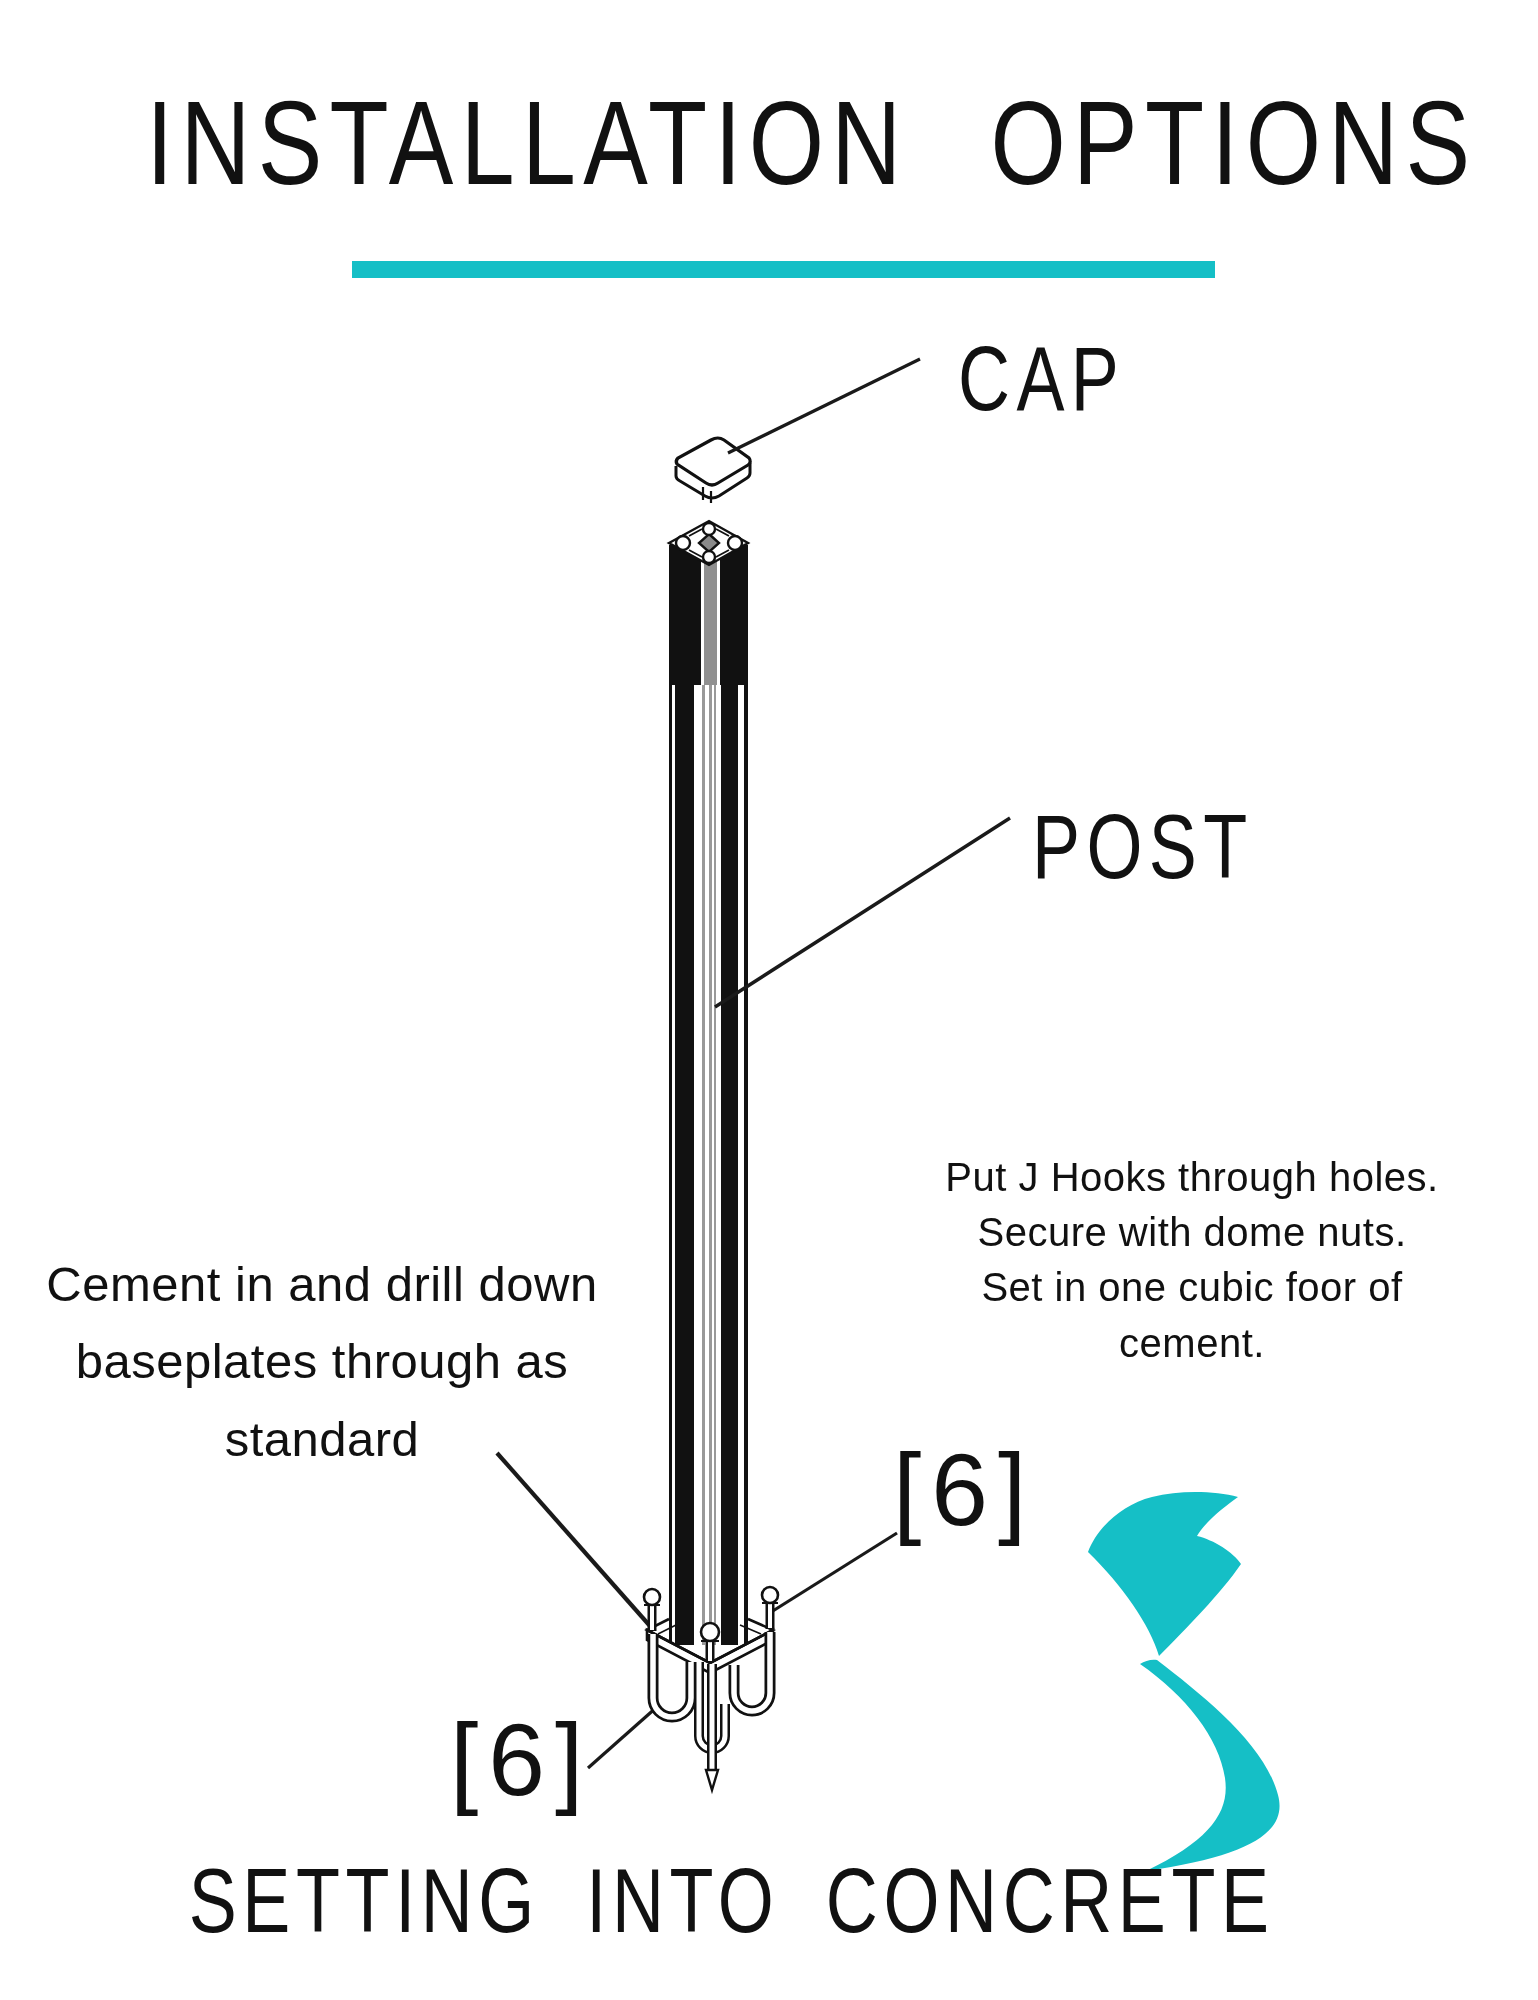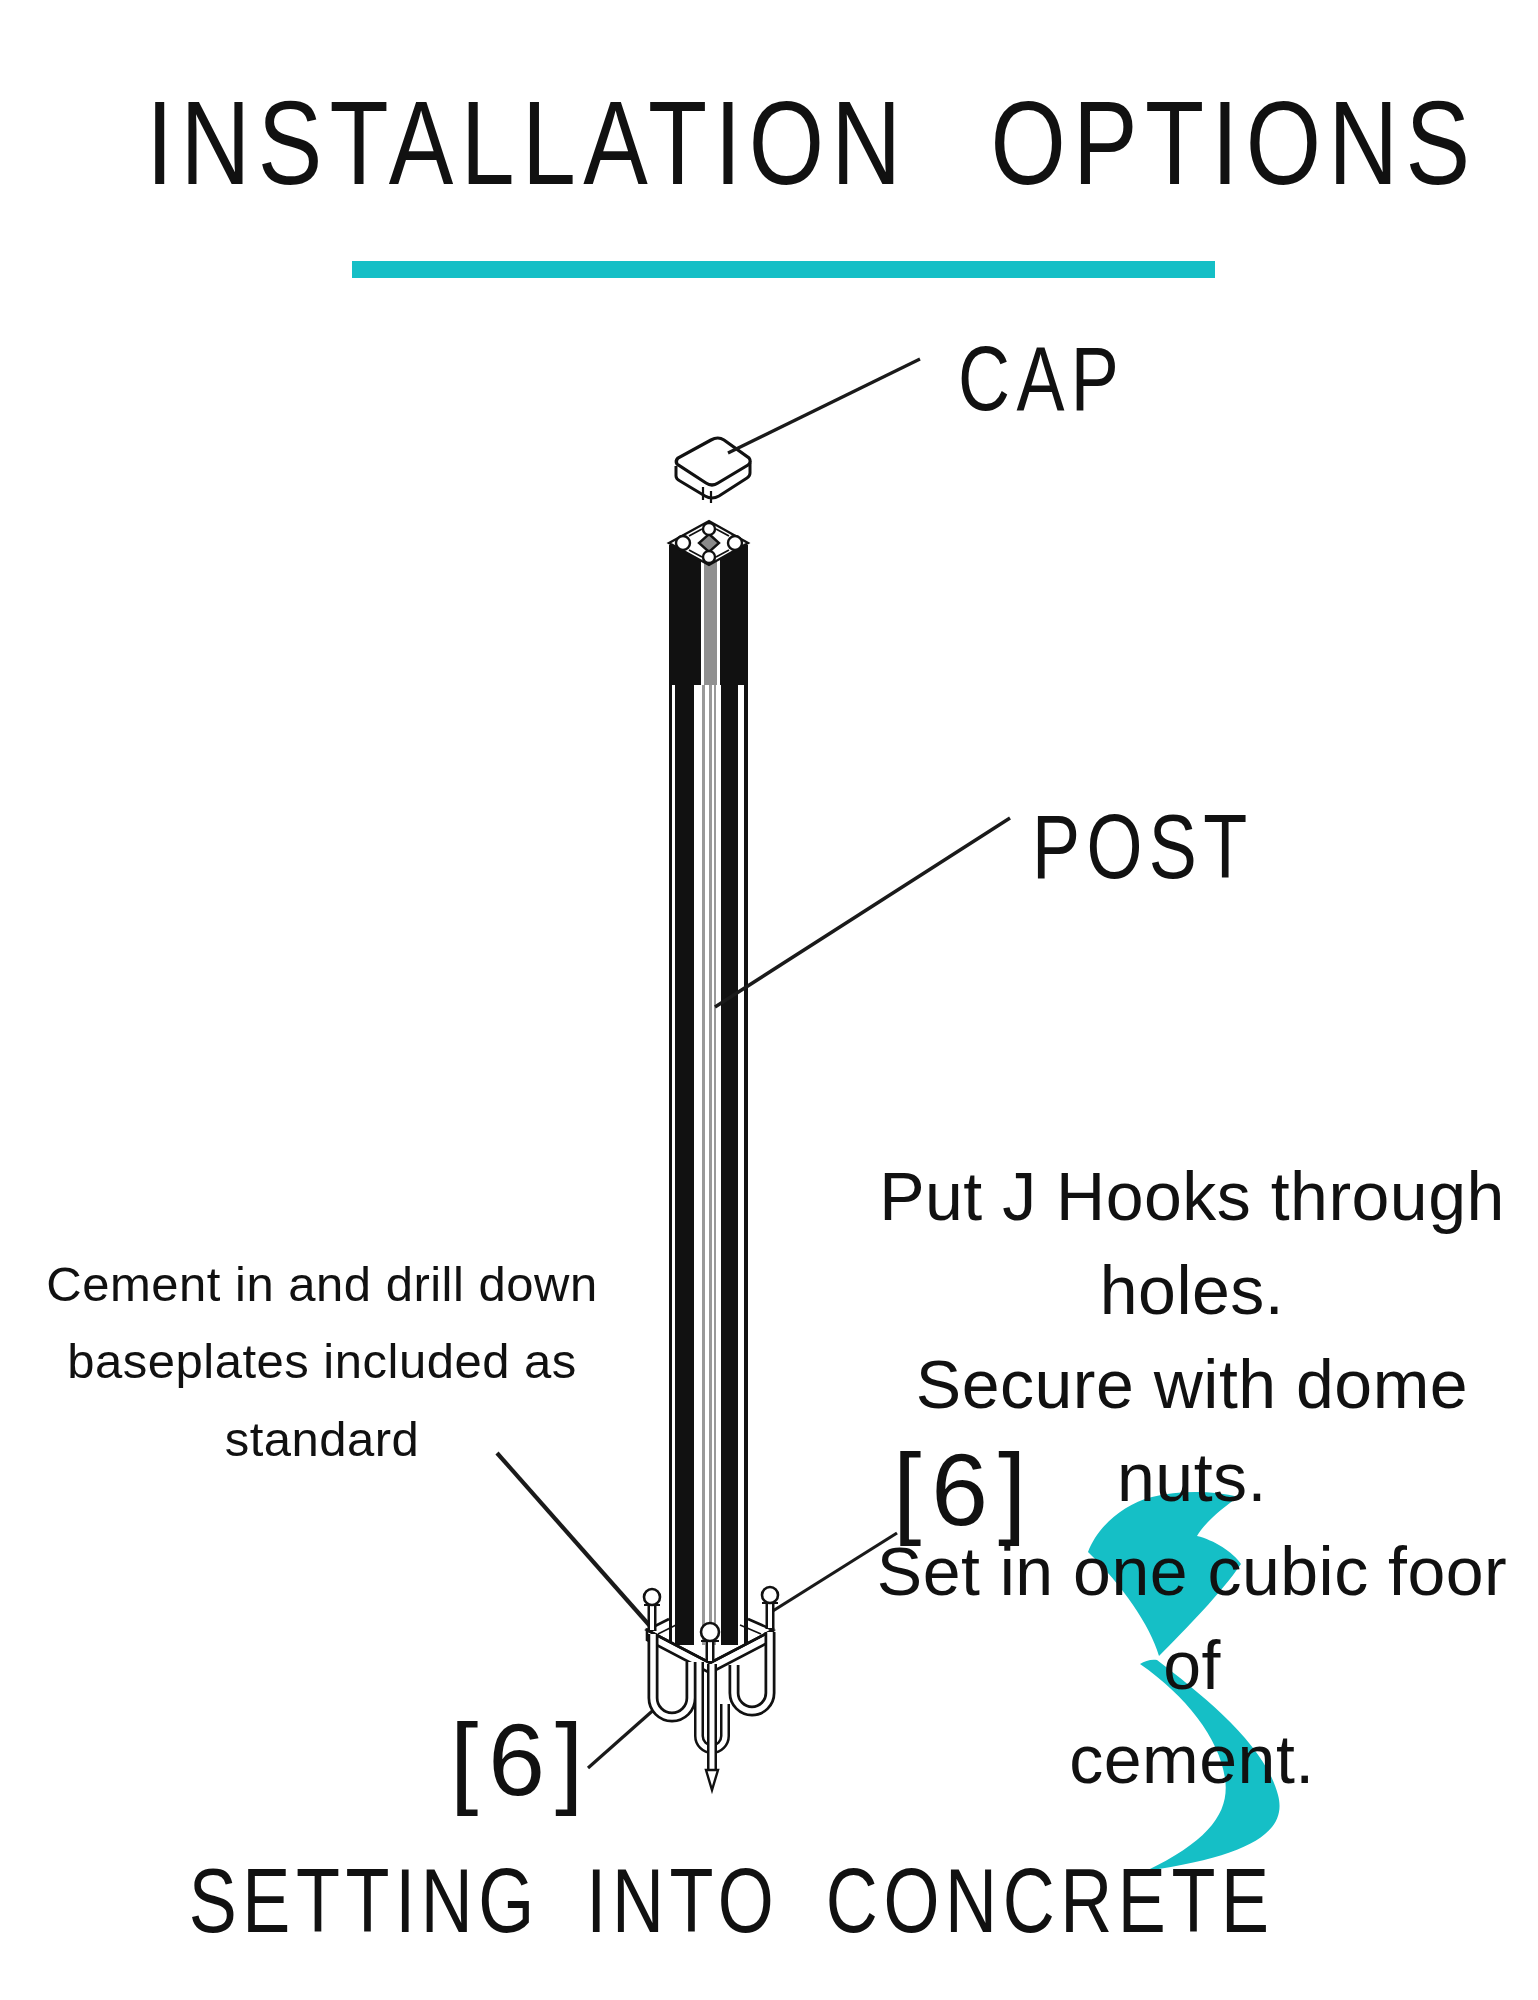--- a/index.html
+++ b/index.html
@@ -19,21 +19,21 @@
     position:absolute;font-size:90px;font-weight:400;letter-spacing:8px;white-space:nowrap;
     transform:scaleX(0.80);transform-origin:left top;z-index:3;
   }
   .cap-label{left:958px;top:328px;}
   .post-label{left:1032px;top:796px;}
   
   .note{
     position:absolute;text-align:center;white-space:pre-line;z-index:3;letter-spacing:0.5px;
   }
   .note-left{left:12px;top:1246px;width:620px;font-size:49px;line-height:1.58;}
-  .note-right{left:845px;top:1150px;width:694px;font-size:68px;line-height:1.38;}
+  .note-right{left:845px;top:1150px;width:694px;font-size:40px;line-height:1.38;}
   .qty{
     position:absolute;font-size:102px;font-weight:400;letter-spacing:10px;z-index:3;white-space:nowrap;
   }
   .qty-right{left:893px;top:1432px;}
   .qty-left{left:450px;top:1702px;}
   .bottom-wrap{position:absolute;top:1850px;left:0;width:1464px;text-align:center;z-index:3;}
   .bottom-text{
     display:inline-block;font-size:90px;font-weight:400;letter-spacing:7px;word-spacing:26px;
     transform:scaleX(0.80);transform-origin:center;white-space:nowrap;
   }
@@ -137,21 +137,21 @@
              C1210,1840 1230,1812 1225,1778
              C1219,1738 1186,1696 1140,1664
              C1145,1661 1151,1659 1157,1660 Z"></path>
   </g>
 </svg>
 
 <div class="part-label cap-label">CAP</div>
 <div class="part-label post-label">POST</div>
 
 <div class="note note-left">Cement in and drill down
-baseplates included as
+baseplates through as
 standard</div>
 <div class="note note-right">Put J Hooks through holes.
 Secure with dome nuts.
 Set in one cubic foor of
 cement.</div>
 
 <div class="qty qty-right">[6]</div>
 <div class="qty qty-left">[6]</div>
 
 <div class="bottom-wrap">

